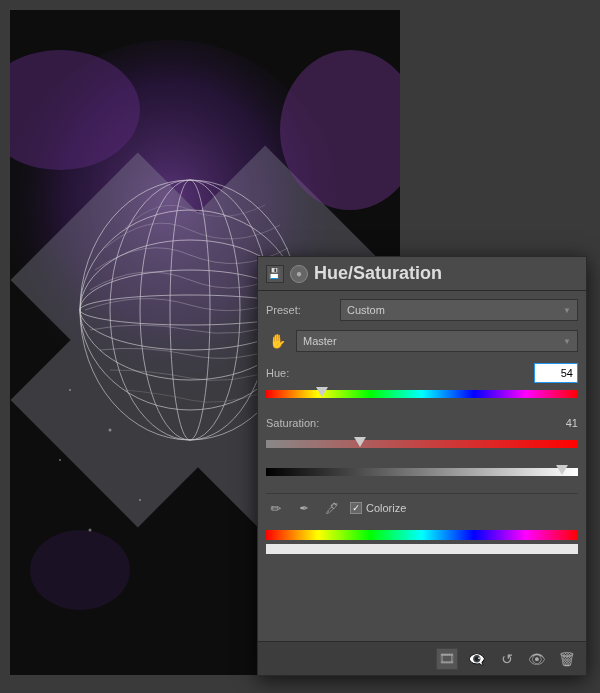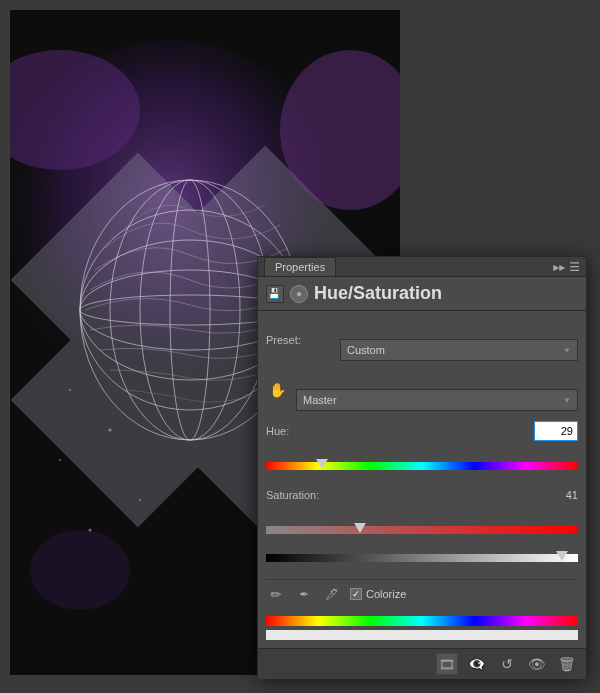--- a/index.html
+++ b/index.html
@@ -141,21 +141,20 @@
       background: #585858;
       border: 1px solid #333;
       color: #ccc;
       font-size: 11px;
       padding: 0 6px;
       display: flex;
       align-items: center;
       justify-content: space-between;
       cursor: pointer;
       position: relative;
-      margin-top: 20px;
     }
 
     .dropdown-arrow {
       color: #888;
       font-size: 8px;
     }
 
     .hand-icon-row {
       display: flex;
       align-items: center;
@@ -169,21 +168,21 @@
       display: flex;
       align-items: center;
       justify-content: center;
       font-size: 14px;
       color: #aaa;
     }
 
     .slider-section {
       display: flex;
       flex-direction: column;
-      gap: 16px;
+      gap: 2px;
       margin-top: 4px;
     }
 
     .slider-label-row {
       display: flex;
       align-items: center;
       justify-content: space-between;
     }
 
     .slider-label {
@@ -414,27 +413,20 @@
           <circle cx="340" cy="450" r="1"></circle>
           <circle cx="310" cy="510" r="1"></circle>
           <circle cx="280" cy="480" r="1.5"></circle>
         </g>
       </svg>
     </div>
   </div>
 
   <div class="properties-panel">
 
-    <div class="panel-tab-bar">
-      <div class="panel-tab">Properties</div>
-      <div class="panel-tab-icons">
-        <span style="color:#aaa; font-size:12px;">▸▸</span>
-        <span style="color:#aaa; font-size:12px;">☰</span>
-      </div>
-    </div>
 
     <div class="panel-header">
       <div class="header-icon" style="font-size:10px;">💾</div>
       <div class="header-icon active" style="font-size:10px; background: #666; border-radius: 50%;">●</div>
       <span class="panel-header-title">Hue/Saturation</span>
     </div>
 
     <div class="panel-content">
 
       <div class="row">
@@ -449,21 +441,21 @@
         <div class="hand-icon">✋</div>
         <div class="dropdown" style="flex:1;">
           <span>Master</span>
           <span class="dropdown-arrow">▼</span>
         </div>
       </div>
 
       <div class="slider-section">
         <div class="slider-label-row">
           <span class="slider-label">Hue:</span>
-          <div class="slider-value">29</div>
+          <div class="slider-value">54</div>
         </div>
         <div class="slider-track-container">
           <div class="slider-track hue-track"></div>
           <div class="slider-thumb" style="left: 18%;"></div>
         </div>
       </div>
 
       <div class="slider-section">
         <div class="slider-label-row">
           <span class="slider-label">Saturation:</span>

